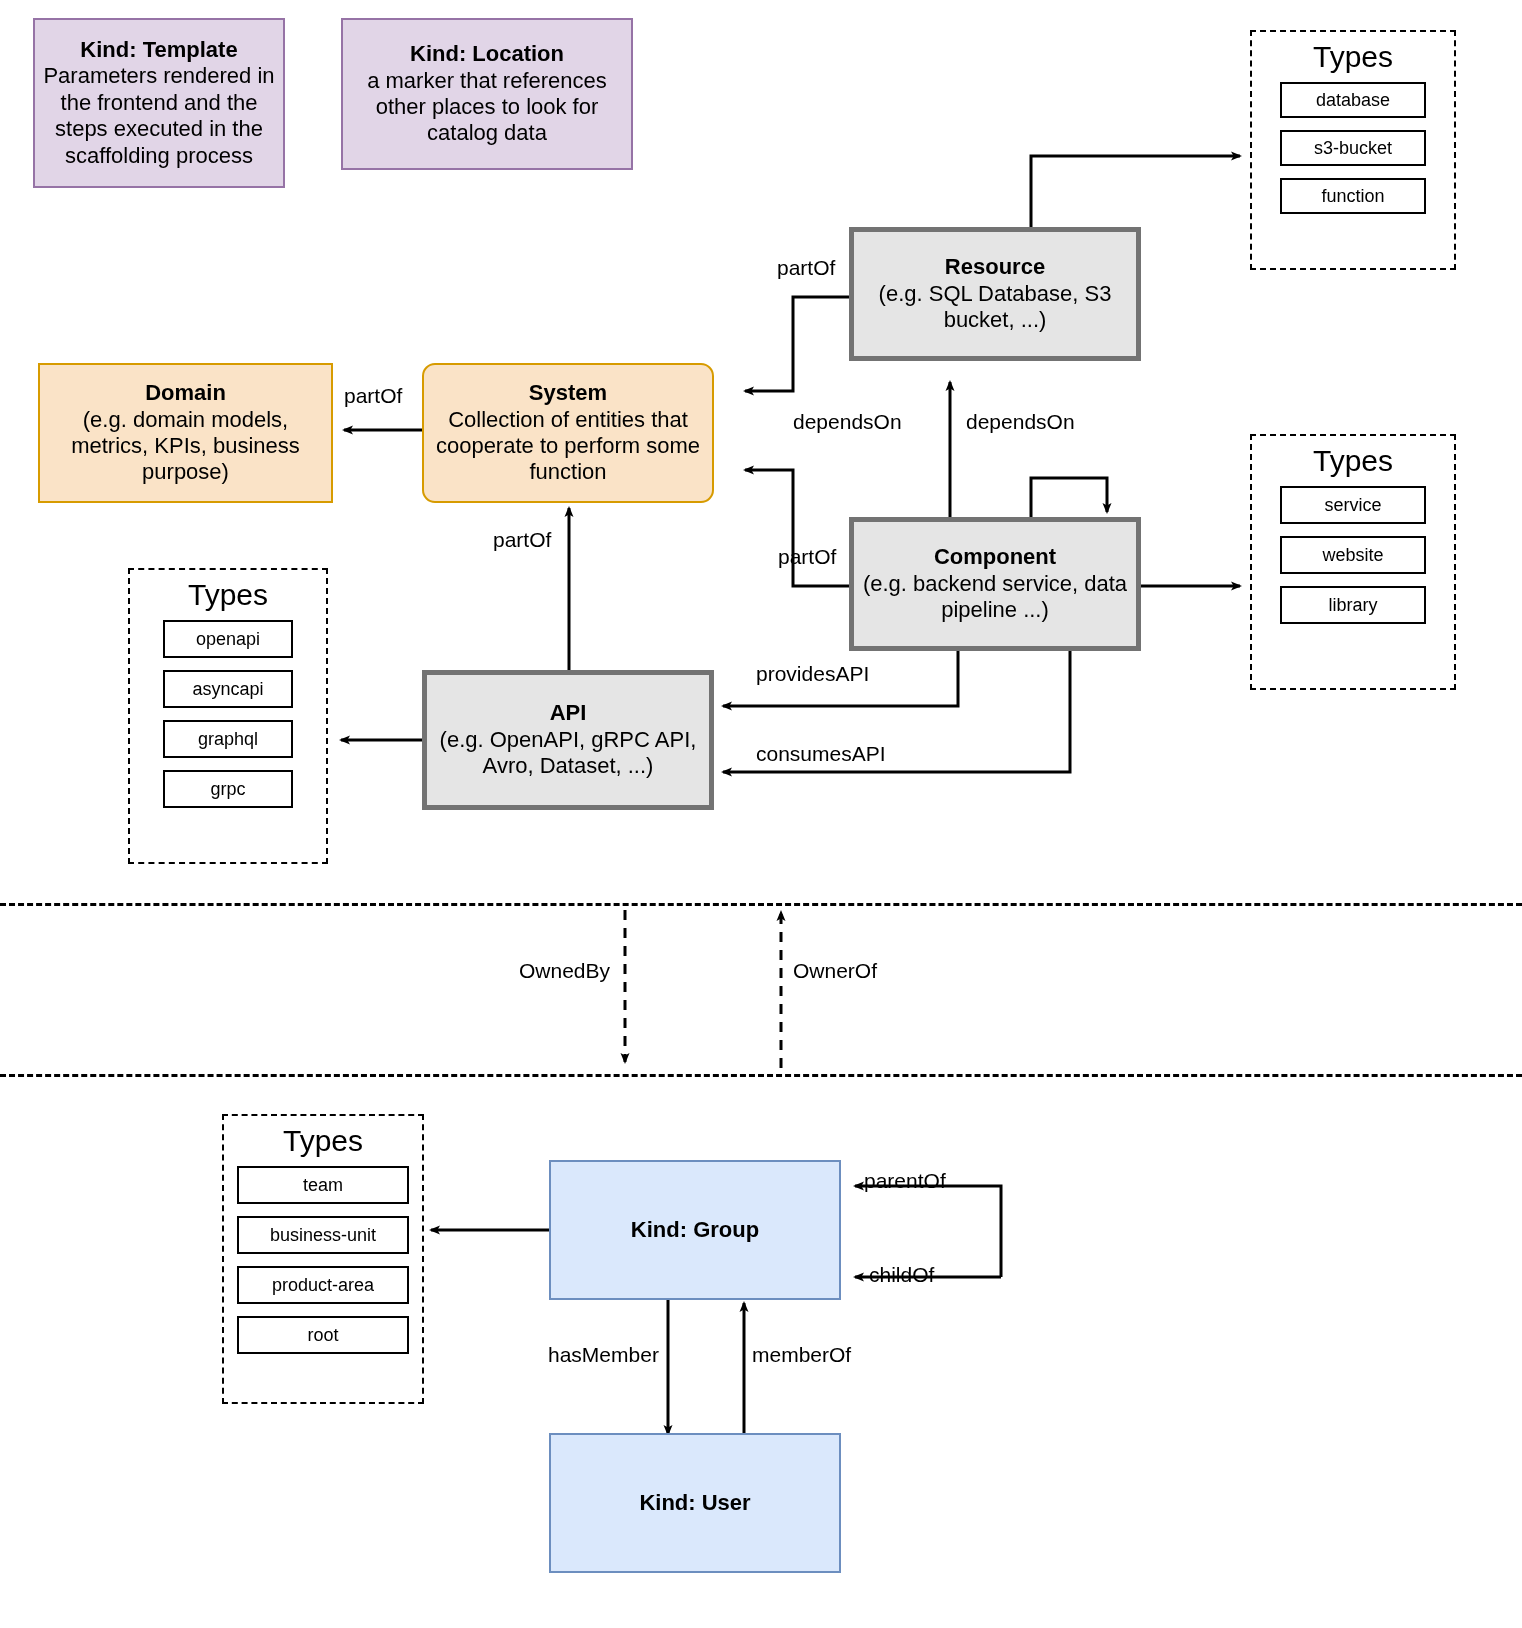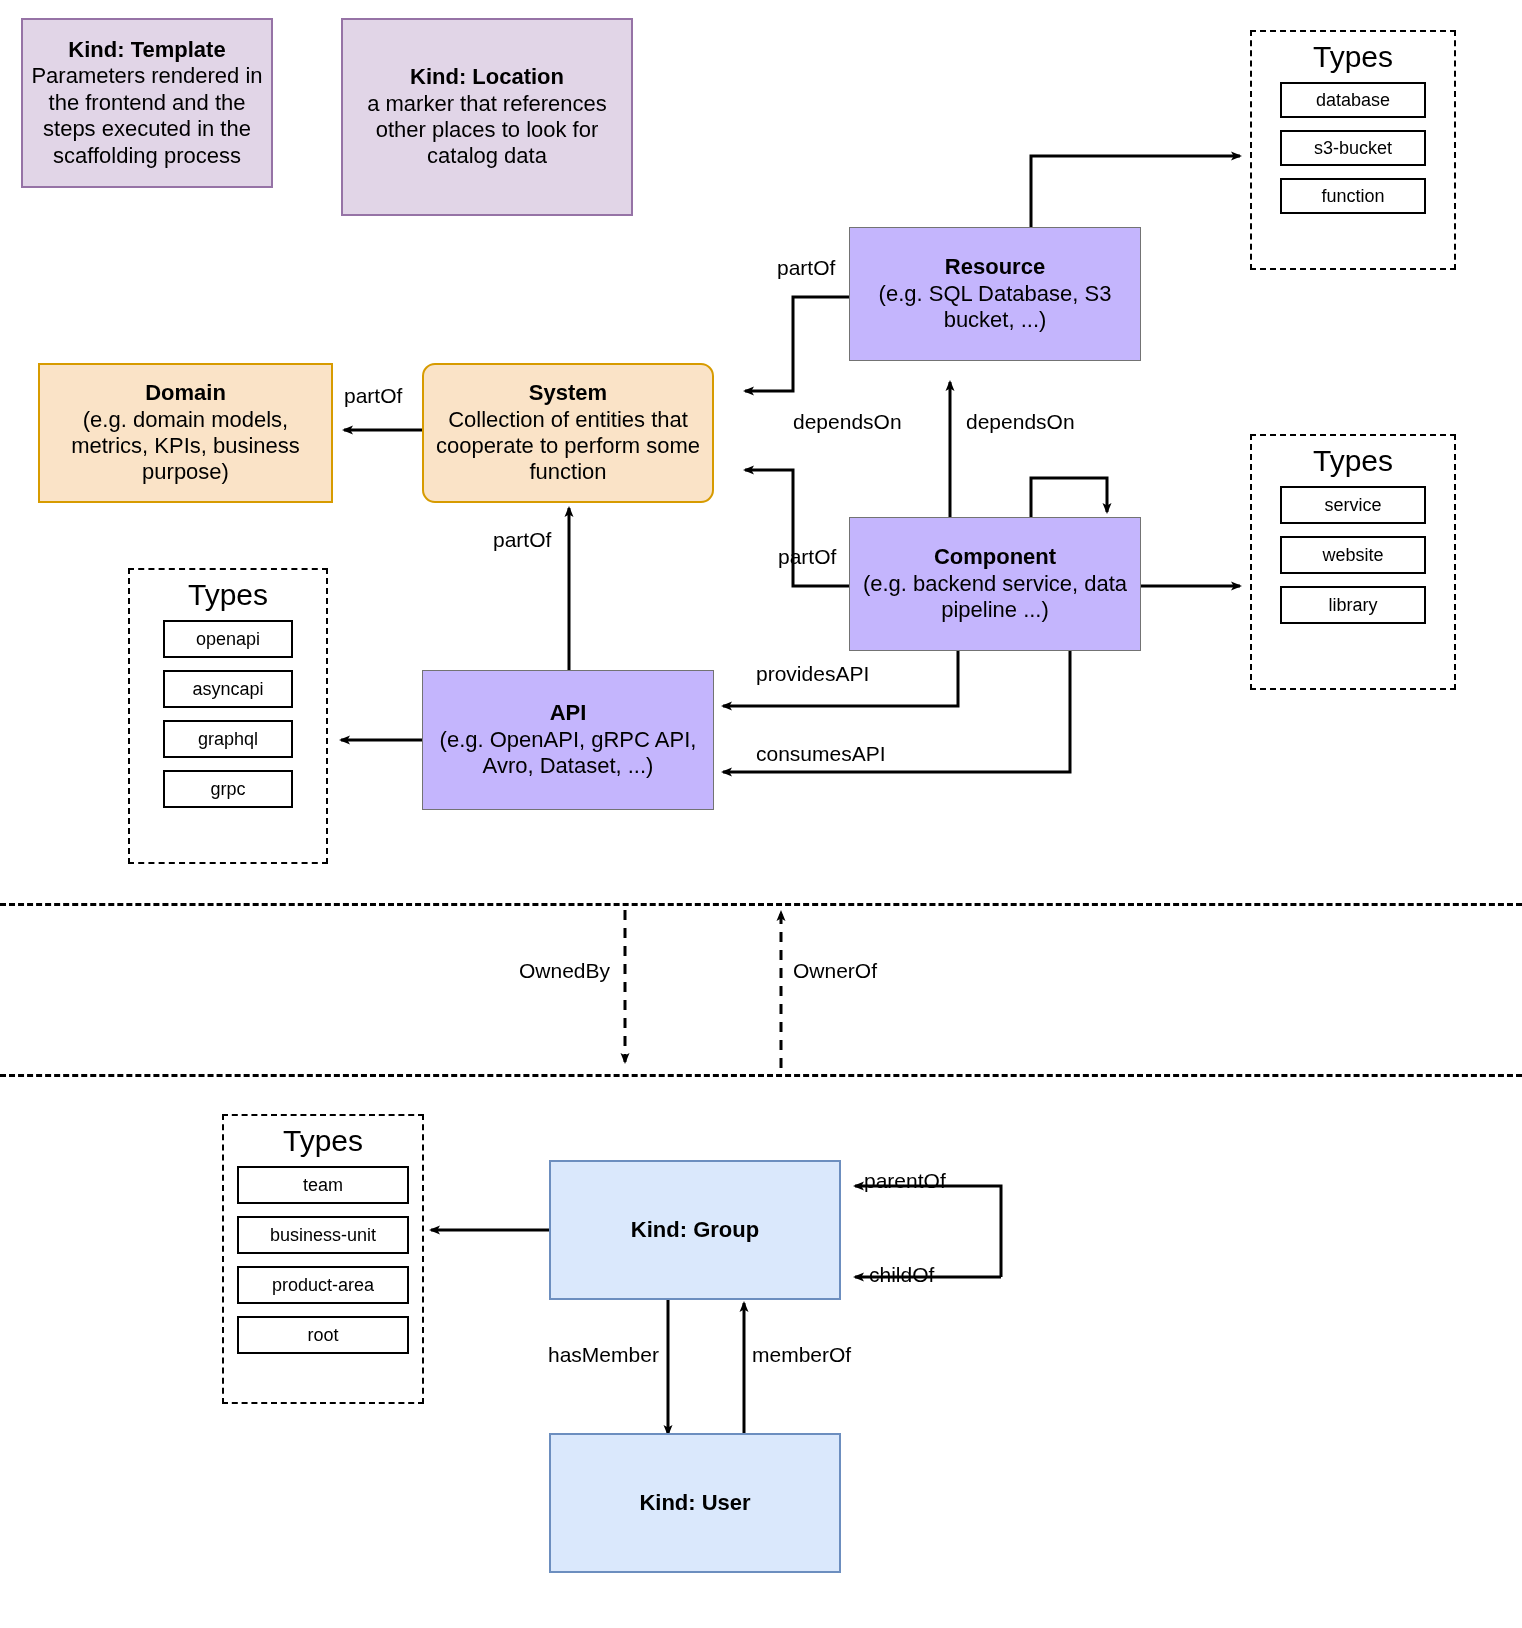--- a/index.html
+++ b/index.html
@@ -31,21 +31,21 @@
     padding: 4px 6px;
   }
   .node .title {
     font-weight: bold;
   }
   .node .desc {
     font-weight: normal;
   }
   .purple  { background: #e1d5e7; border: 2px solid #9673a6; }
   .orange  { background: #fae3c7; border: 2px solid #d79b00; }
-  .green   { background: #c4b5fd; border: 1px solid #737373; text-align: center; }
+  .green   { background: #e5e5e5; border: 5px solid #737373; text-align: center; }
   .blue    { background: #dae8fc; border: 2px solid #6c8ebf; }
 
   .types-box {
     position: absolute;
     box-sizing: border-box;
     border: 2px dashed #000000;
     background: transparent;
     display: flex;
     flex-direction: column;
     align-items: center;
@@ -144,26 +144,26 @@
 
       <path d="M668,1300 L668,1434" marker-end="url(#arrow)"></path>
 
       <path d="M744,1434 L744,1303" marker-end="url(#arrow)"></path>
     </g>
   </svg>
 
   <div class="divider" style="top:903px;"></div>
   <div class="divider" style="top:1074px;"></div>
 
-  <div class="node purple" style="left:21px; top:18px; width:252px; height:170px;">
+  <div class="node purple" style="left:33px; top:18px; width:252px; height:170px;">
     <div class="title">Kind: Template</div>
     <div class="desc">Parameters rendered in the frontend and the steps executed in  the scaffolding process</div>
   </div>
 
-  <div class="node purple" style="left:341px; top:18px; width:292px; height:198px;">
+  <div class="node purple" style="left:341px; top:18px; width:292px; height:152px;">
     <div class="title">Kind: Location</div>
     <div class="desc">a marker that references other places to look for catalog data</div>
   </div>
 
   <div class="node orange" style="left:38px; top:363px; width:295px; height:140px;">
     <div class="title">Domain</div>
     <div class="desc">(e.g.  domain models, metrics, KPIs, business purpose)</div>
   </div>
 
   <div class="node orange" style="left:422px; top:363px; width:292px; height:140px;border-radius:13px;">

